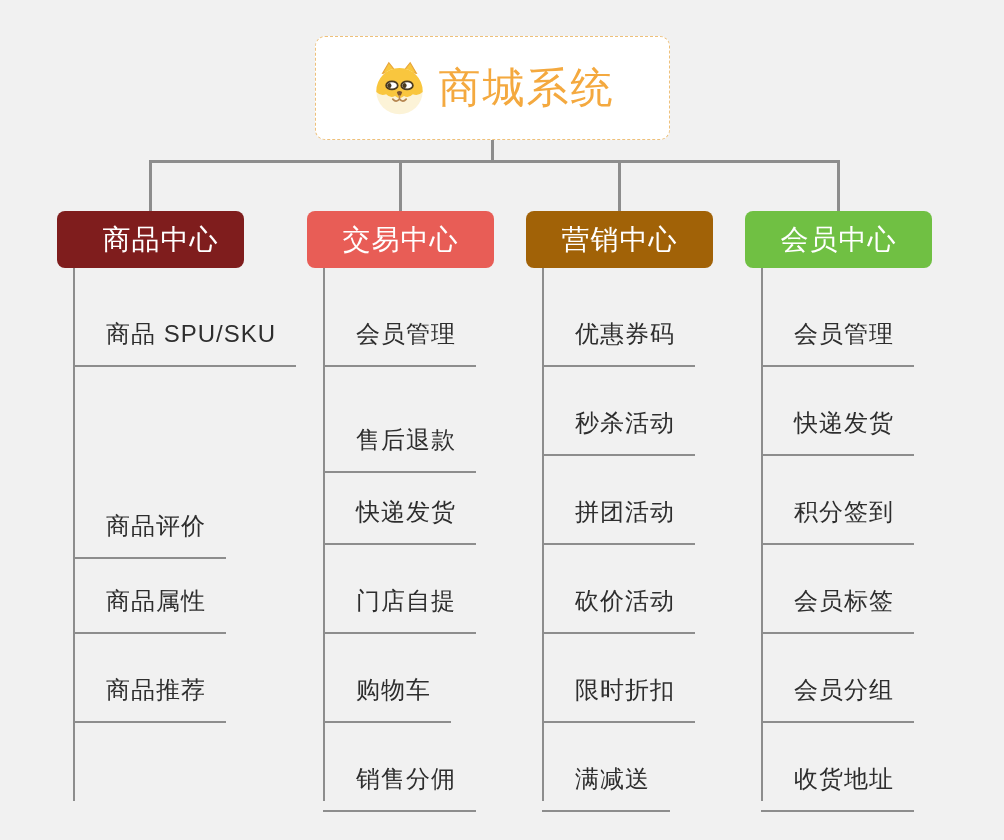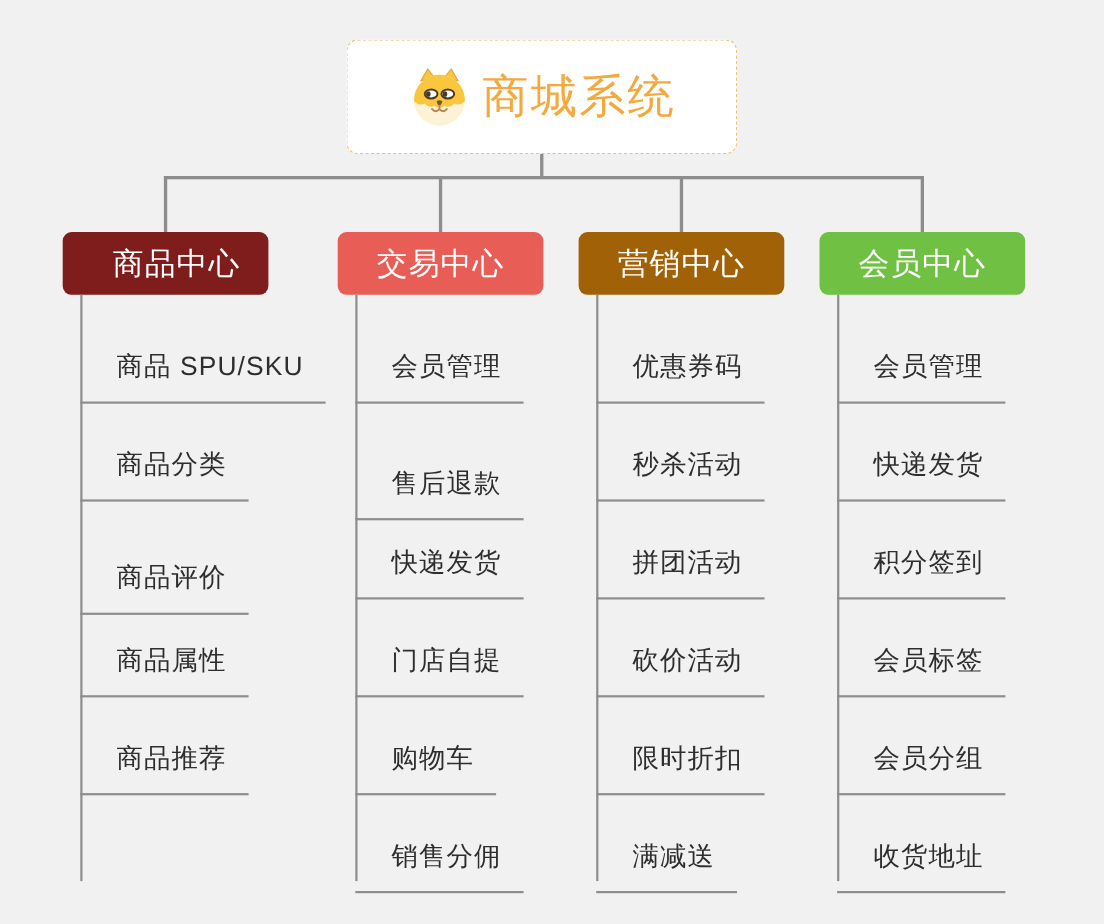--- a/index.html
+++ b/index.html
@@ -100,21 +100,20 @@
   <div class="line drop-v drop-3"></div>
 
   <div>
     <div class="branch" style="left: 57px;">
       <div class="branch-header" style="background: #7f1d1d; padding-left: 20px;">
         <span>商品中心</span>
       </div>
       <div class="trunk"></div>
       <div class="items">
           <div class="item" style="top: 108px;">商品 SPU/SKU</div>
-          <div class="item" style="top: 197px;">商品分类</div>
           <div class="item" style="top: 300px;">商品评价</div>
           <div class="item" style="top: 375px;">商品属性</div>
           <div class="item" style="top: 464px;">商品推荐</div>
         </div>
     </div>
 
     <div class="branch" style="left: 307px;">
       <div class="branch-header" style="background: rgb(232, 93, 86);">
         <span>交易中心</span>
       </div>

